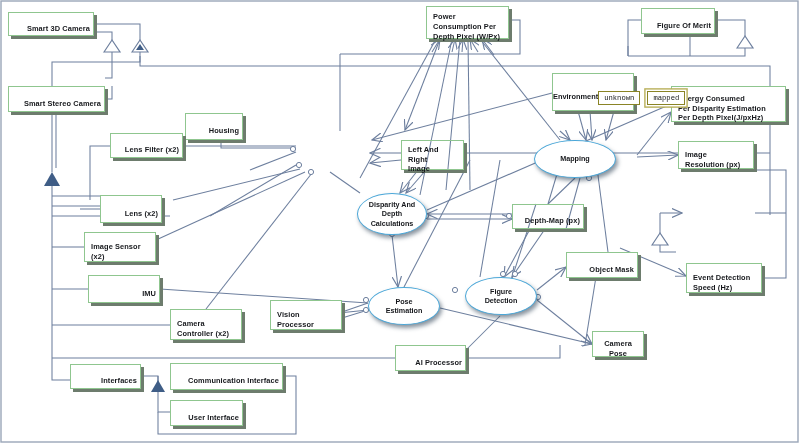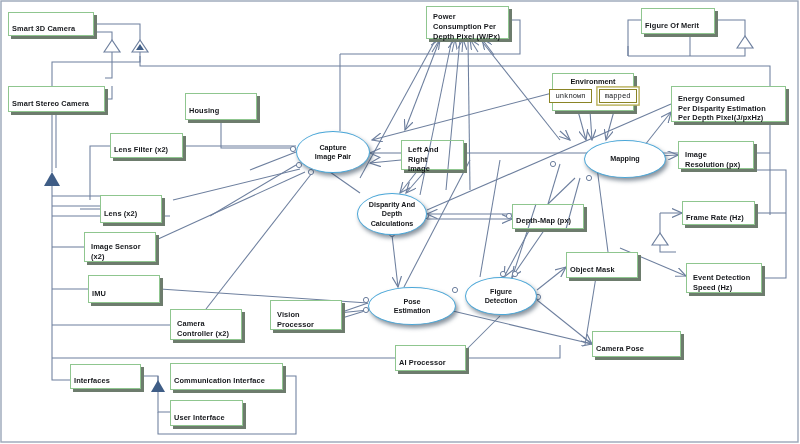--- a/index.html
+++ b/index.html
@@ -9,39 +9,39 @@
 
   
   .blk{
     position:absolute;
     box-sizing:border-box;
     background:#ffffff;
     border:1.3px solid #8fc68f;
     box-shadow:3px 3px 0 0 #6d7c6d;
     display:flex;
     align-items:center;
-    justify-content:flex-start;
+    justify-content:flex-end;
     text-align:center;
     z-index:5;
   }
   .blk .lbl{
     font-size:7.4px;
     font-weight:bold;
     color:#16181c;
     line-height:1.32;
     letter-spacing:.1px;
     padding:1px 3px;
     white-space:pre-line;
     margin-top:9px;
   }
   .blk.la{justify-content:flex-start;}
   .blk.la .lbl{text-align:left;padding-left:6px;}
 
   
-  .blk.env{flex-direction:column;align-items:center;justify-content:flex-start;padding-top:3px;}
+  .blk.env{flex-direction:row;align-items:center;justify-content:flex-start;padding-top:12px;}
   .env-title{font-size:7.4px;font-weight:bold;color:#16181c;margin-bottom:3px;}
   .env-row{display:flex;gap:7px;font-family:Liberation Mono, monospace;}
   .env-val{
     border:1.6px solid #8a8425;
     background:#ffffff;
     font-size:7.2px;
     color:#16181c;
     padding:2px 5px;
     box-sizing:border-box;
   }
@@ -237,21 +237,21 @@
   </svg>
 
   <div class="blk" style="left:8px;top:12px;width:86px;height:24px;">
     <span class="lbl">Smart 3D Camera</span>
   </div>
 
   <div class="blk" style="left:8px;top:86px;width:97px;height:26px;">
     <span class="lbl">Smart Stereo Camera</span>
   </div>
 
-  <div class="blk" style="left:185px;top:93px;width:72px;height:27px;">
+  <div class="blk" style="left:185px;top:113px;width:58px;height:27px;">
     <span class="lbl">Housing</span>
   </div>
 
   <div class="blk" style="left:110px;top:133px;width:73px;height:25px;">
     <span class="lbl">Lens Filter (x2)</span>
   </div>
 
   <div class="blk" style="left:100px;top:195px;width:62px;height:28px;">
     <span class="lbl">Lens (x2)</span>
   </div>
@@ -305,70 +305,63 @@
     <span class="lbl">Energy Consumed
 Per Disparity Estimation
 Per Depth Pixel(J/pxHz)</span>
   </div>
 
   <div class="blk la" style="left:678px;top:141px;width:76px;height:28px;">
     <span class="lbl">Image
 Resolution (px)</span>
   </div>
 
-  <div class="blk" style="left:682px;top:201px;width:73px;height:24px;">
-    <span class="lbl">Frame Rate (Hz)</span>
-  </div>
 
   <div class="blk la" style="left:686px;top:263px;width:76px;height:30px;">
     <span class="lbl">Event Detection
 Speed (Hz)</span>
   </div>
 
   <div class="blk la" style="left:401px;top:140px;width:63px;height:30px;background:transparent;box-shadow:3px 3px 0 0 #6d7c6d;justify-content:center;">
     <span class="lbl">Left And Right
 Image</span>
   </div>
 
   <div class="blk" style="left:512px;top:204px;width:72px;height:25px;background:transparent;">
     <span class="lbl">Depth-Map (px)</span>
   </div>
 
   <div class="blk" style="left:566px;top:252px;width:72px;height:26px;">
     <span class="lbl">Object Mask</span>
   </div>
 
-  <div class="blk" style="left:592px;top:331px;width:89px;height:26px;">
+  <div class="blk" style="left:592px;top:331px;width:52px;height:26px;">
     <span class="lbl">Camera Pose</span>
   </div>
 
   <div class="blk env" style="left:552px;top:73px;width:82px;height:38px;">
     <span class="env-title">Environment</span>
     <span class="env-row">
       <span class="env-val">unknown</span>
       <span class="env-val dbl">mapped</span>
     </span>
   </div>
 
-  <div class="ell" style="left:296px;top:131px;width:74px;height:42px;">
-    <span class="lbl">Capture
-Image Pair</span>
-  </div>
 
   <div class="ell" style="left:357px;top:193px;width:70px;height:42px;">
     <span class="lbl">Disparity And
 Depth
 Calculations</span>
   </div>
 
-  <div class="ell" style="left:584px;top:140px;width:82px;height:38px;text-align:center;">
+  <div class="ell" style="left:534px;top:140px;width:82px;height:38px;text-align:center;">
     <span class="lbl">Mapping</span>
   </div>
 
-  <div class="ell" style="left:368px;top:287px;width:88px;height:38px;">
+  <div class="ell" style="left:368px;top:287px;width:72px;height:38px;">
     <span class="lbl">Pose
 Estimation</span>
   </div>
 
   <div class="ell" style="left:465px;top:277px;width:72px;height:38px;">
     <span class="lbl">Figure
 Detection</span>
   </div>
 
 </div>

